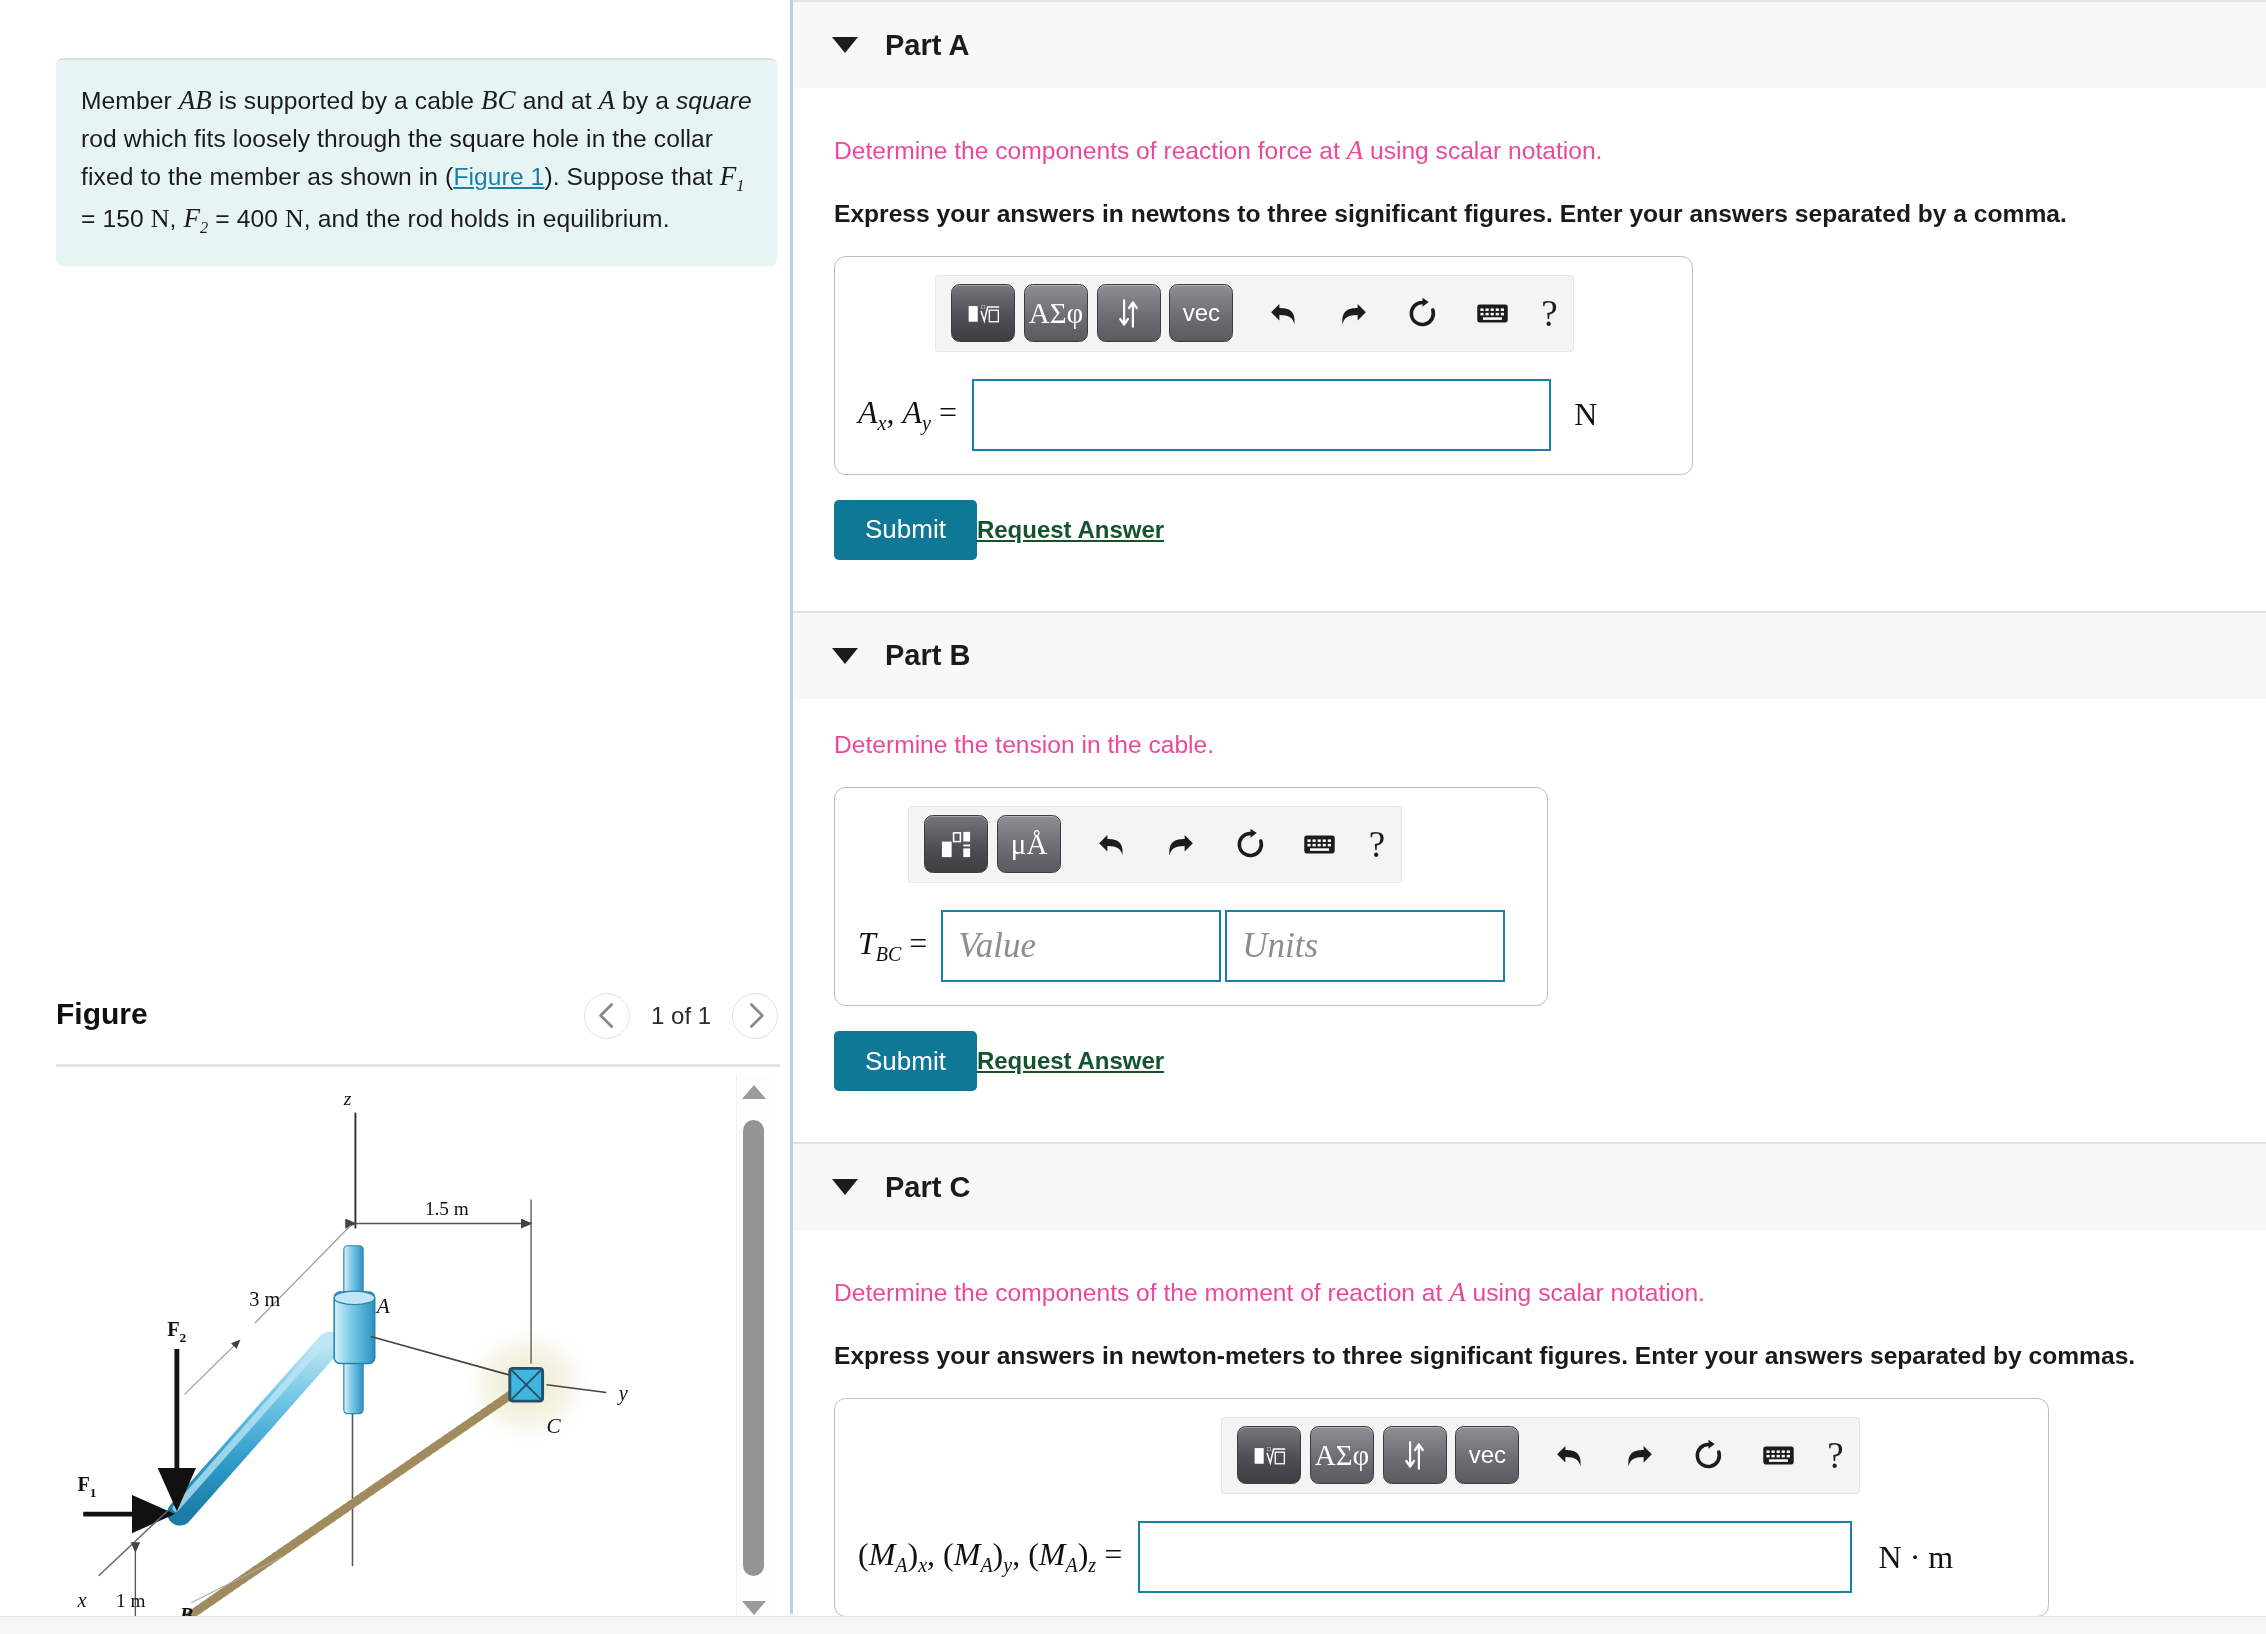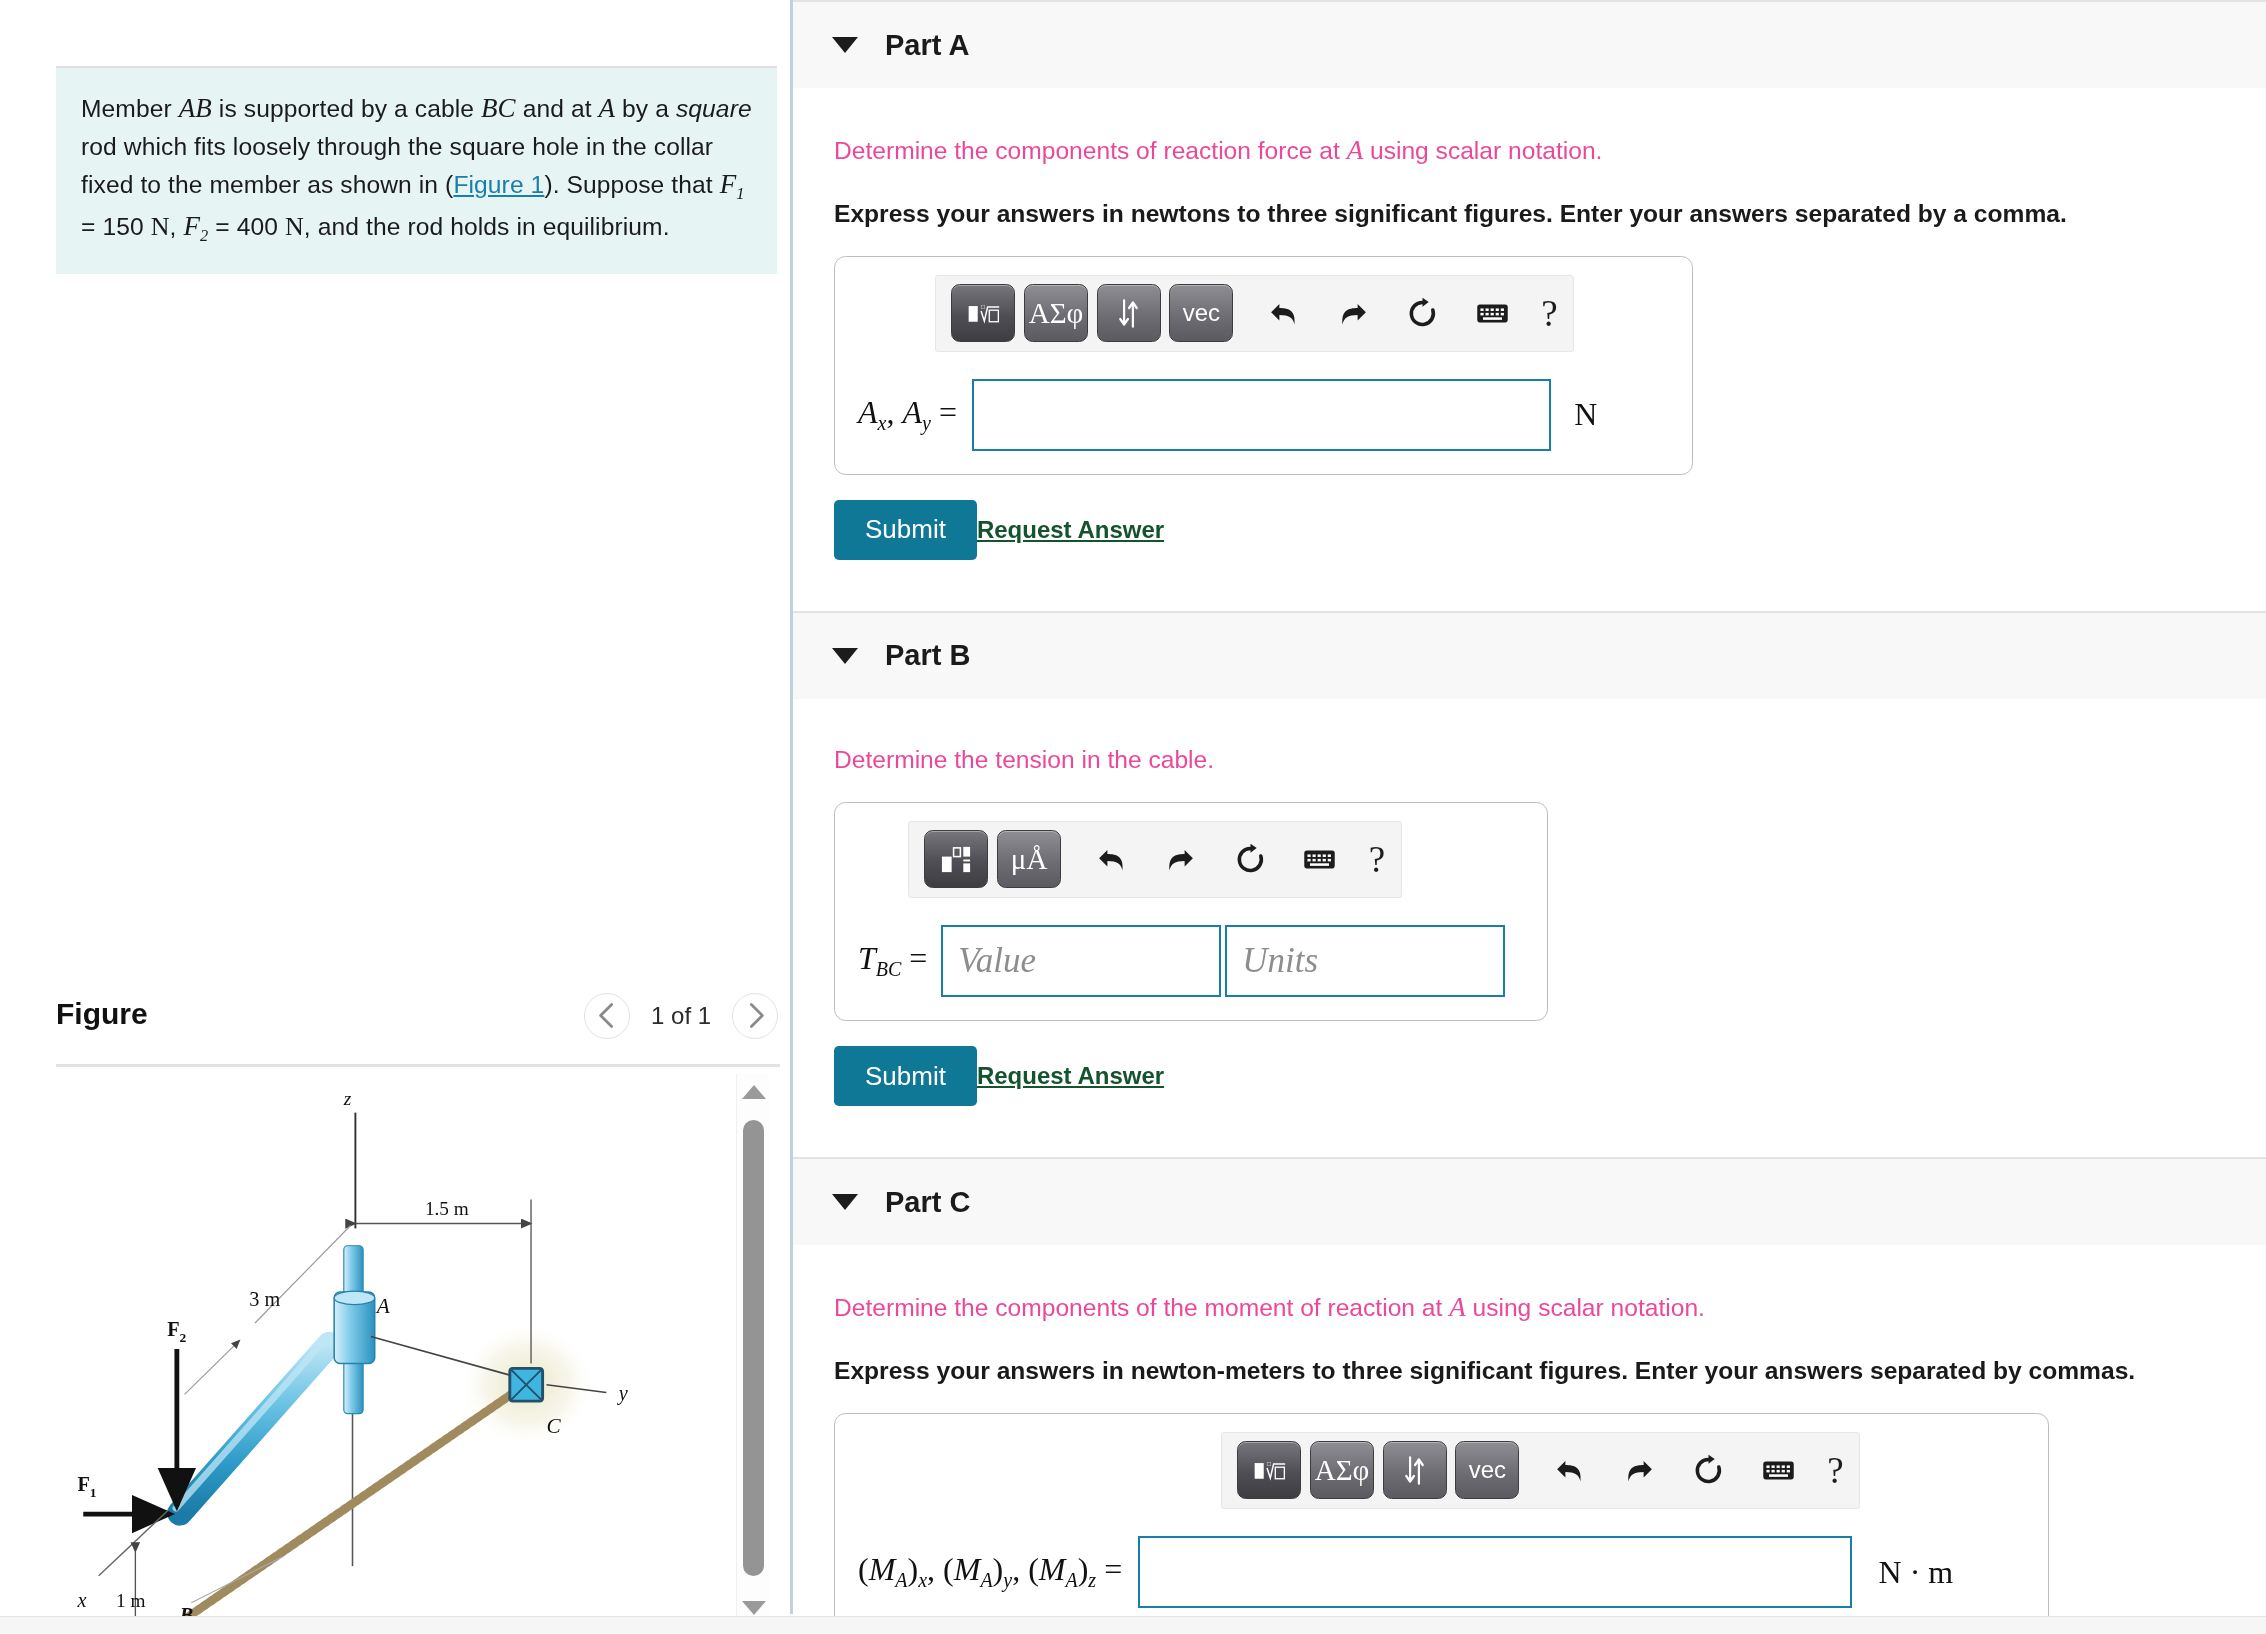--- a/index.html
+++ b/index.html
@@ -15,24 +15,25 @@
   
   .left-pane {
     position: absolute; left: 0; top: 0; width: 790px; height: 1635px;
     background: #fff; overflow: hidden;
   }
   .divider-v {
     position: absolute; left: 790px; top: 0; width: 2.9px; height: 1614px;
     background: #bcd2e0;
   }
   .problem-box {
-    position: absolute; left: 56px; top: 66px; width: 721px;
+    position: absolute; left: 56px; top: 58px; width: 721px;
     background: #e7f4f4;
     border-top: 2.9px solid #e0dede;
     padding: 21px 25px 25px 25px;
+    border-radius: 7px;
   }
   .problem-text {
     font-size: 24.6px; line-height: 1.48; color: #1b1b1b;
     letter-spacing: 0.1px;
   }
   .mi { font-family: "Liberation Serif", serif; font-style: italic; font-size: 27px; }
   .mu { font-family: "Liberation Serif", serif; font-style: normal; font-size: 26px; }
   .msub { font-family: "Liberation Serif", serif; font-style: italic; font-size: 27px; }
   .msub sub { font-size: 16.4px; font-style: italic; }
   .fig-link { color: #1a7fa8; text-decoration: underline; cursor: pointer; }
@@ -379,21 +380,21 @@
         <div class="submit-btn">Submit</div>
         <div class="req-link">Request Answer</div>
       </div>
     </div>
 
     <div class="part-header" style="margin-top:51px;">
       <div class="caret"></div>
       <div class="part-label">Part B</div>
     </div>
     <div class="part-body">
-      <div class="q-text" style="margin-top:44px;">Determine the tension in the cable.</div>
+      <div class="q-text" style="margin-top:29px;">Determine the tension in the cable.</div>
 
       <div class="answer-box" style="margin:25px 0 0 41px; width:714px; padding:17.4px 0 23px 0;">
         <div class="tool-strip" style="margin-left:73px;">
           <div class="tbtn dark">
             <svg class="ticon" viewBox="0 0 34 30">
               <rect x="2" y="12" width="10" height="16" fill="#fff"></rect>
               <rect x="14" y="3" width="7" height="9" fill="none" stroke="#fff" stroke-width="1.6"></rect>
               <rect x="24" y="2" width="7" height="10" fill="#fff"></rect>
               <rect x="24" y="15" width="7" height="2" fill="#fff"></rect>
               <rect x="24" y="19" width="7" height="9" fill="#fff"></rect>

